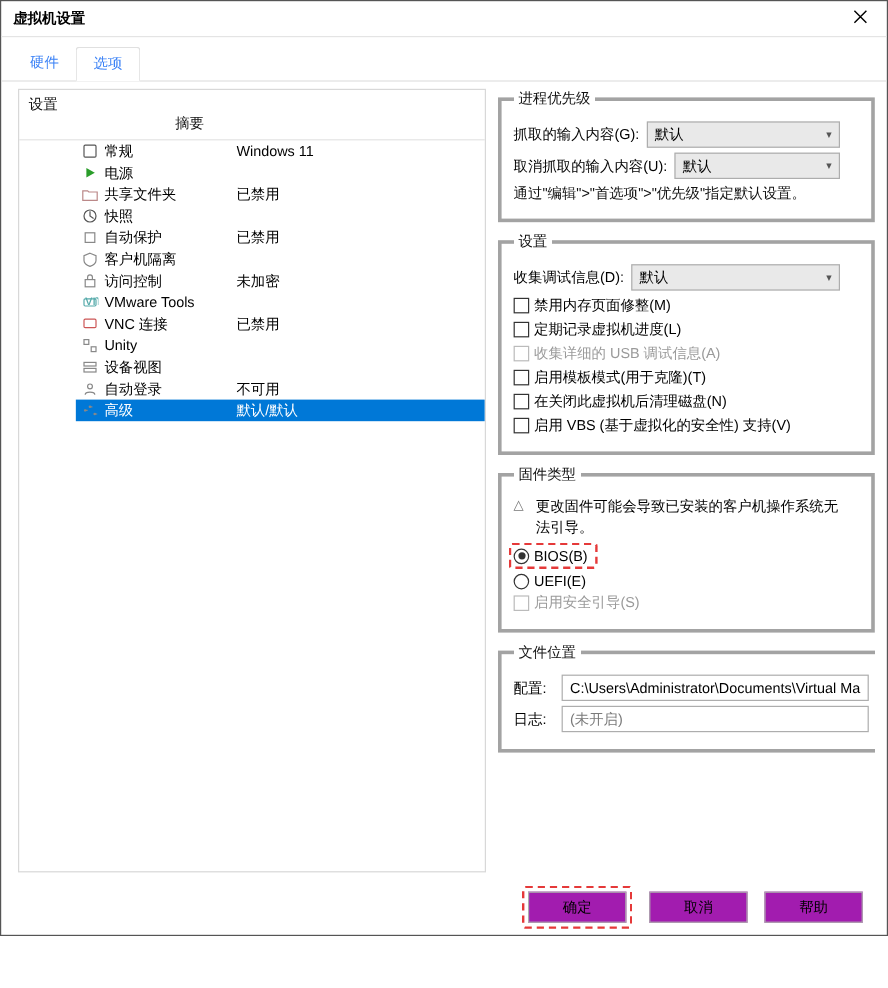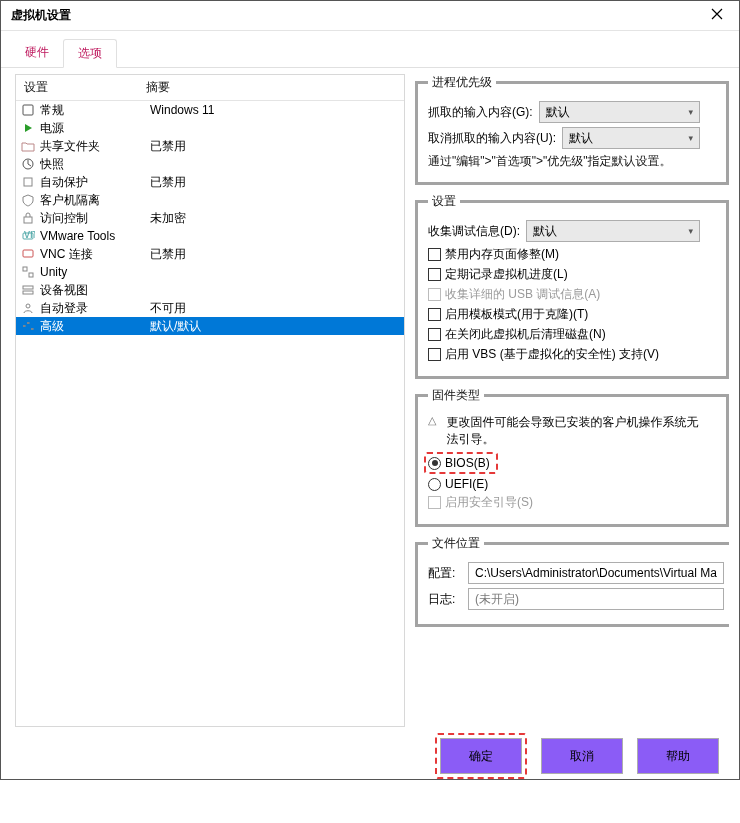--- a/index.html
+++ b/index.html
@@ -16,40 +16,40 @@
   .titlebar .title { color: #000; }
   .titlebar .close {
     width: 44px; height: 30px; display: flex; align-items: center; justify-content: center;
     color: #000; cursor: pointer;
   }
   .close svg { width: 12px; height: 12px; }
   .tabs {
     display: flex; padding: 8px 10px 0 10px; border-bottom: 1px solid #e0e0e0;
   }
   .tab {
-    padding: 5px 14px; cursor: pointer; color: #be185d;
+    padding: 5px 14px; cursor: pointer; color: #3b82f6;
   }
   .tab.active {
     border: 1px solid #e0e0e0; border-bottom: 1px solid #fff;
     border-top-left-radius: 3px; border-top-right-radius: 3px;
     margin-bottom: -1px; background: #fff;
   }
   .content {
     flex: 1; display: flex; gap: 10px; padding: 6px 10px 6px 14px;
   }
   .left-panel {
     width: 390px; border: 1px solid #d8d8d8; display: flex; flex-direction: column;
   }
   .list-header {
     display: flex; border-bottom: 1px solid #e4e4e4; font-weight: normal; color: #111;
     padding: 4px 0;
   }
   .col-device { width: 130px; padding-left: 8px; }
-  .col-summary { flex: 1; }
-  .list-body { flex: 1; overflow: auto; }
+  .col-summary { flex: 1; margin-top: 16px; }
+  .list-body { flex: 1; overflow: auto; margin-left: 47px; }
   .row {
     display: flex; align-items: center; height: 18px; padding: 0 4px;
     cursor: default;
   }
   .row.selected { background: #0078d7; color: #fff; }
   .row-icon { width: 16px; height: 16px; margin-right: 4px; display: inline-flex; align-items:center; justify-content:center; }
   .row-icon svg { width: 14px; height: 14px; }
   .row-name { width: 110px; white-space: nowrap; overflow: hidden; }
   .row-summary { flex: 1; white-space: nowrap; overflow: hidden; }
   .right-panel {
@@ -87,21 +87,21 @@
   .txt-input {
     flex:1; height:22px; border:1px solid #adadad; padding:0 6px; display:flex; align-items:center;
     background:#fff; overflow:hidden; white-space:nowrap; text-overflow:ellipsis;
   }
   .txt-input.disabled { color:#7a7a7a; }
   .buttons {
     height: 46px; display:flex; align-items:center; justify-content:flex-end;
     gap: 14px; padding: 0 20px;
   }
   .btn {
-    min-width:82px; height:36px; background:#8b5cf6; border:1px solid #adadad;
+    min-width:82px; height:26px; background:#a21caf; border:1px solid #adadad;
     display:flex; align-items:center; justify-content:center; cursor:pointer;
   }
   .btn-wrap-dashed {
     border:2px dashed #e53939; border-radius:3px; padding:3px;
   }
   .disabled-text { color:#9a9a9a; }
   .watermark { position:absolute; bottom:-22px; right:5px; color:#bbb; font-size:12px; }
 </style>
 </head>
 <body>

